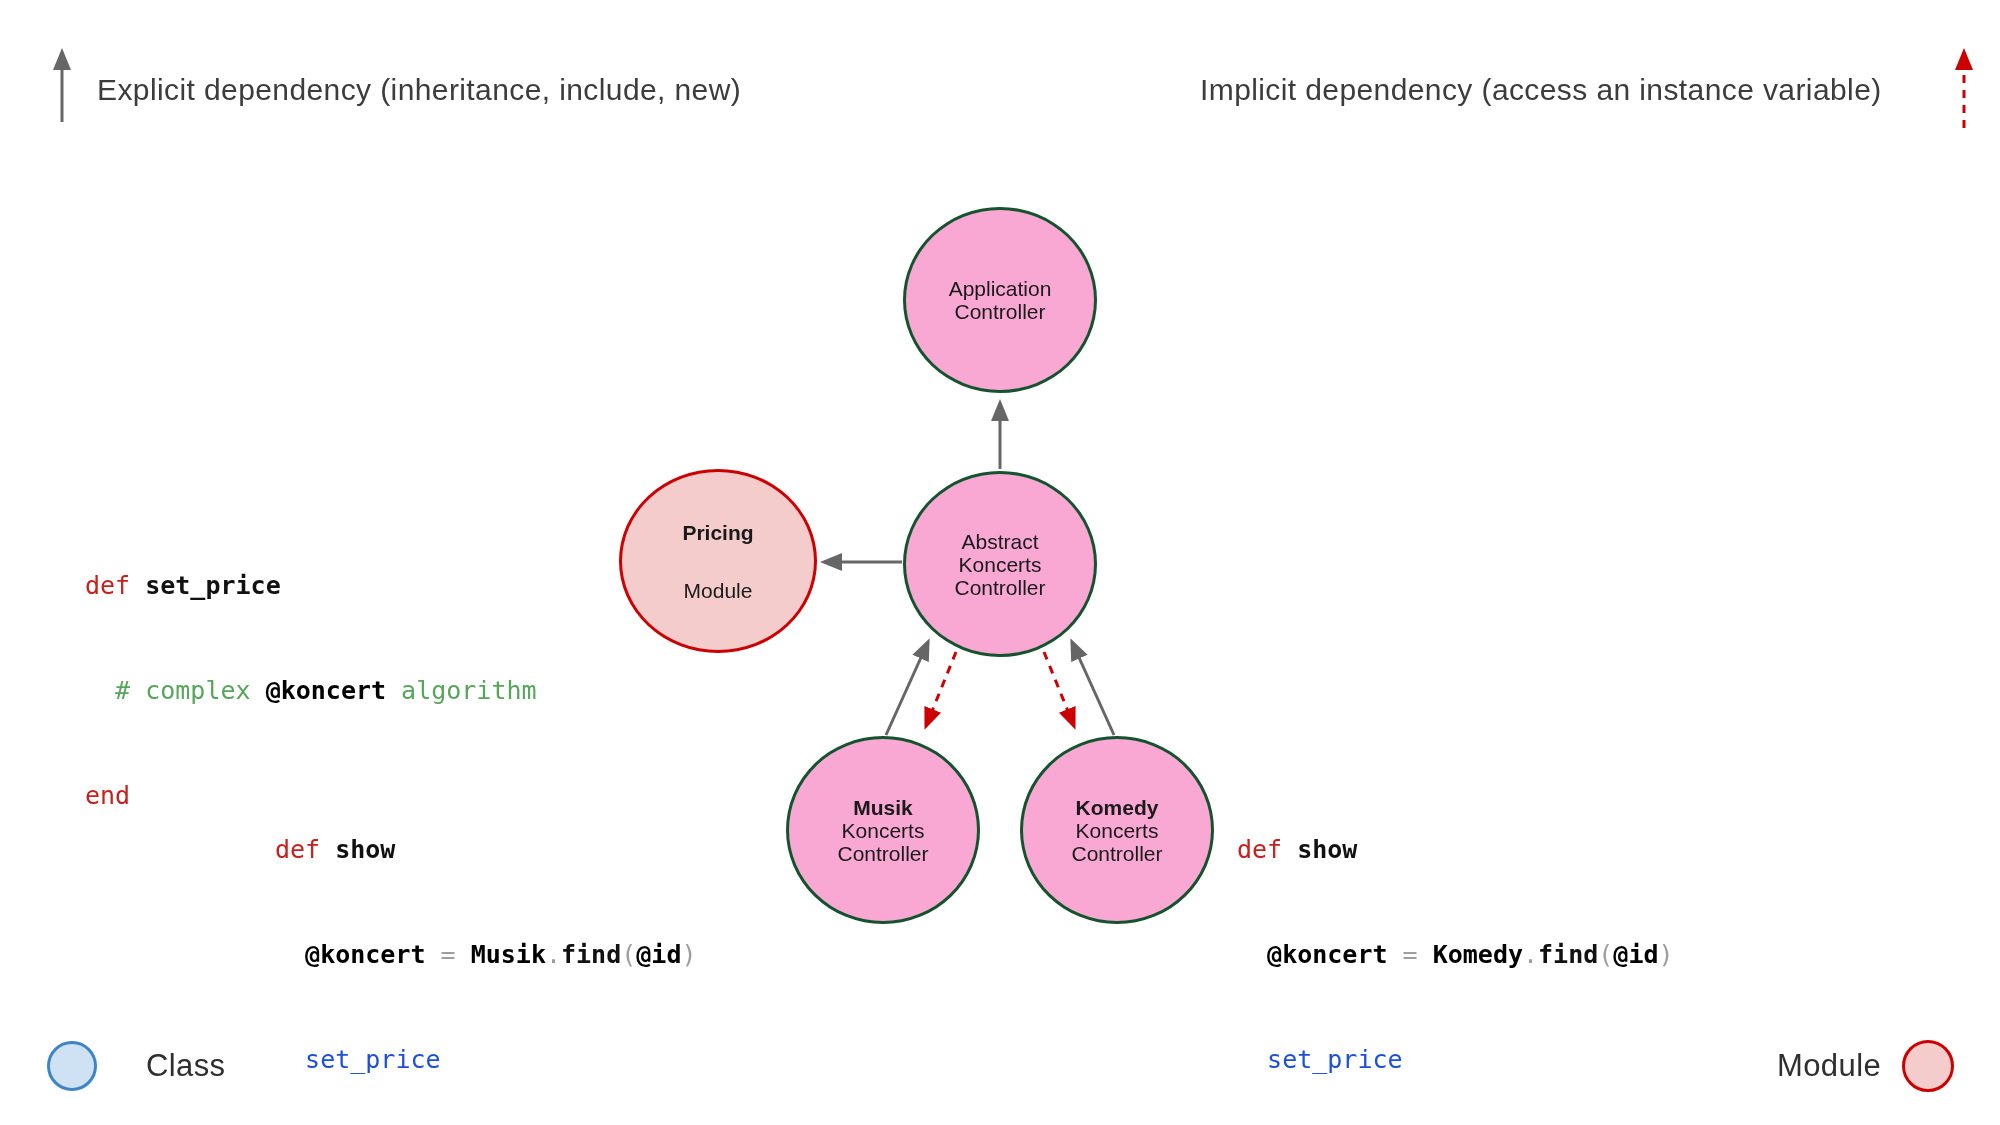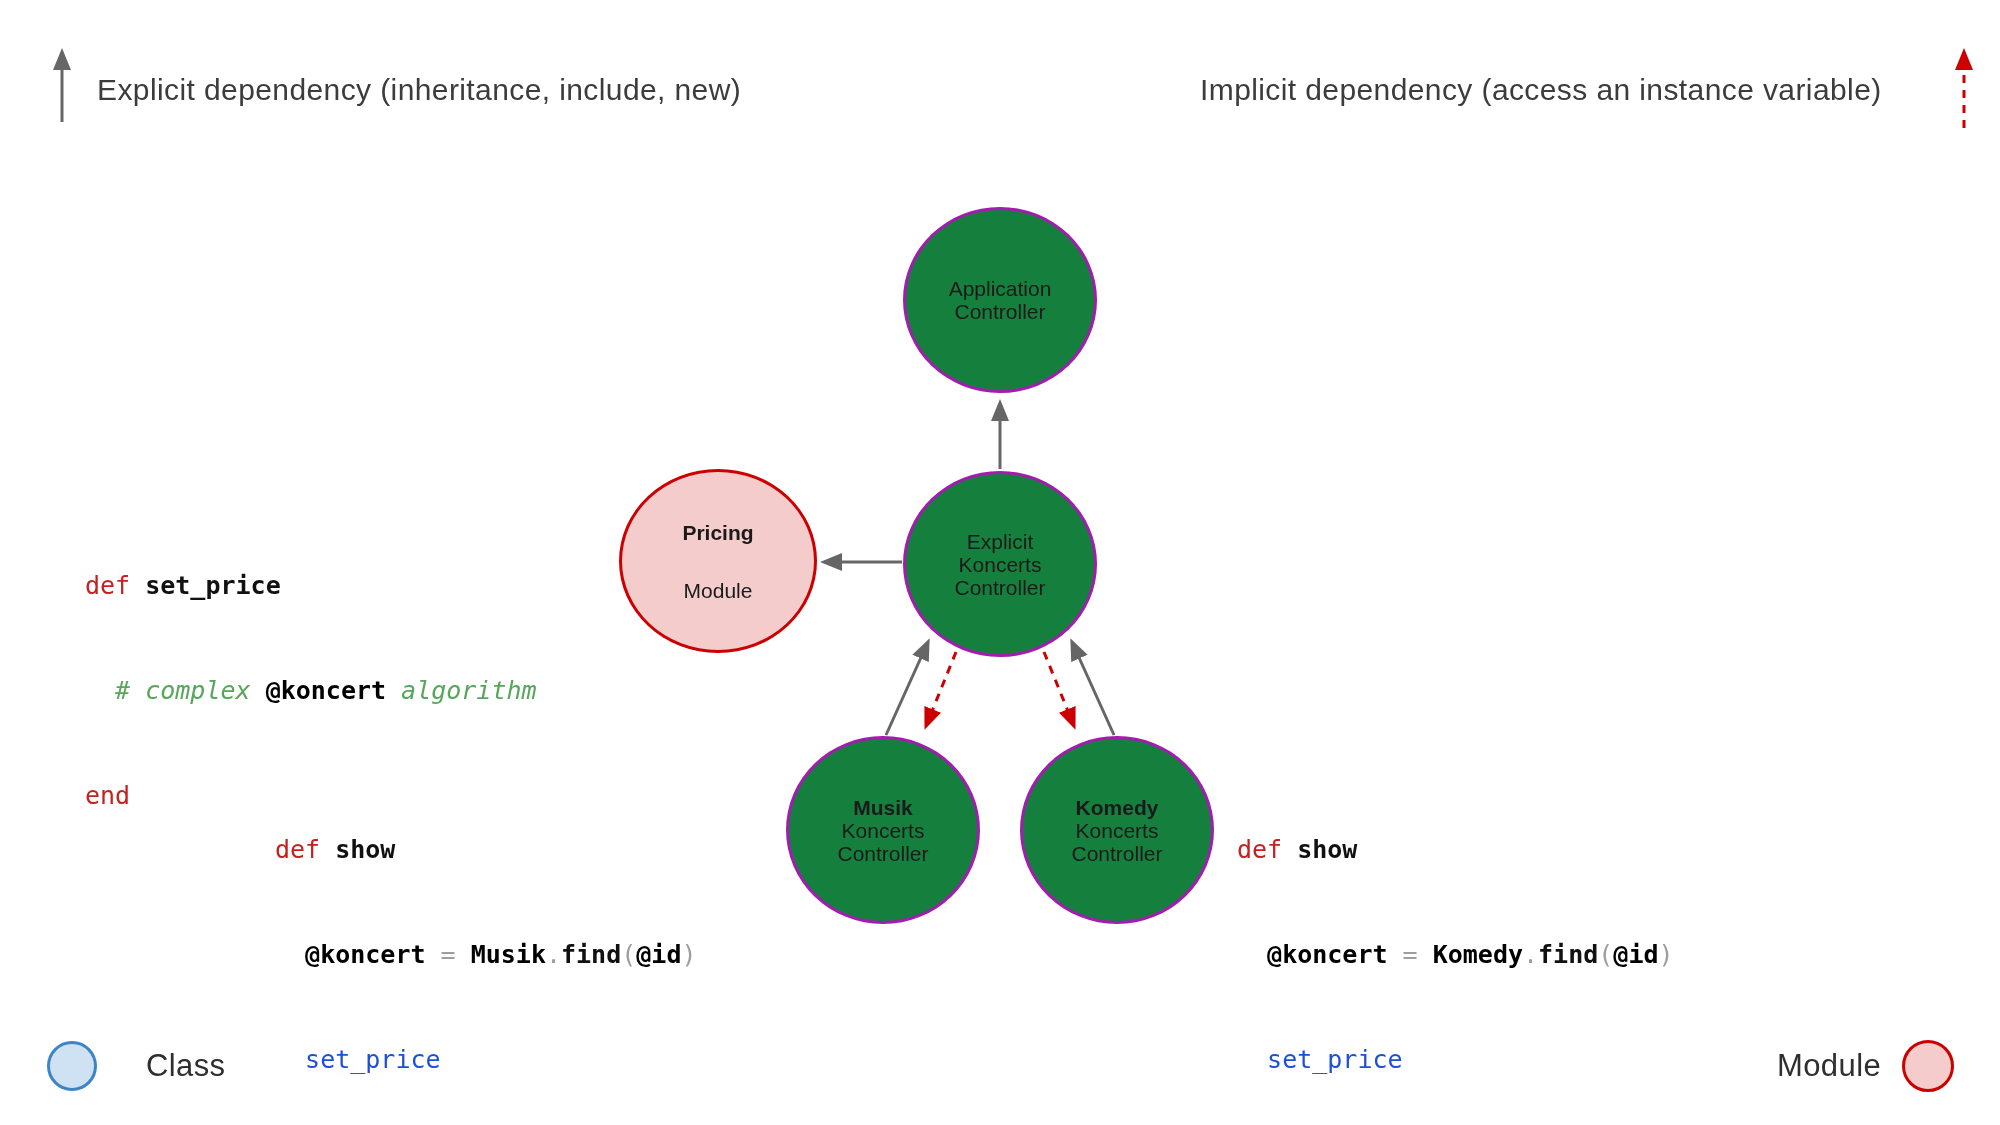--- a/index.html
+++ b/index.html
@@ -32,36 +32,36 @@
     box-sizing: border-box;
     display: flex;
     flex-direction: column;
     align-items: center;
     justify-content: center;
     text-align: center;
     font-size: 21px;
     line-height: 23px;
     color: #1a1a1a;
   }
-  .node-class  { background: #15803d; border: 3px solid #a21caf; }
+  .node-class  { background: #f9a8d4; border: 3px solid #14532d; }
   .node-module { background: #f4cccc; border: 3px solid #cc0000; }
   .nl-b { font-weight: bold; }
 
   
   .code {
     position: absolute;
     font-family: "DejaVu Sans Mono", monospace;
     font-size: 25px;
     line-height: 35px;
     white-space: pre;
   }
   .code .ln { white-space: pre; }
   .tk-kw   { color: #c5221f; }
   .tk-fn   { color: #111111; font-weight: bold; }
-  .tk-cm   { color: #58a55c; font-style: italic; }
+  .tk-cm   { color: #58a55c; }
   .tk-vb   { color: #000000; font-weight: bold; }
   .tk-vr   { color: #1d50d8; }
   .tk-pu   { color: #9e9e9e; }
 
   
   .lg-label {
     position: absolute;
     font-size: 31px;
     letter-spacing: 0.4px;
     color: #2f2f2f;
@@ -108,21 +108,21 @@
 
   <div class="hdr-label" style="left:1200px; top:73px;">Implicit dependency (access an instance variable)</div>
   <div class="hdr-label" style="left:97px; top:73px;">Explicit dependency (inheritance, include, new)</div>
 
   <div class="node node-class" style="left:903px; top:207px; width:194px; height:186px;">
     <div>Application</div>
     <div>Controller</div>
   </div>
 
   <div class="node node-class" style="left:903px; top:471px; width:194px; height:186px;">
-    <div>Explicit</div>
+    <div>Abstract</div>
     <div>Koncerts</div>
     <div>Controller</div>
   </div>
 
   <div class="node node-module" style="left:619px; top:469px; width:198px; height:184px;gap:35px;">
     <div class="nl-b">Pricing</div>
     <div>Module</div>
   </div>
 
   <div class="node node-class" style="left:786px; top:736px; width:194px; height:188px;">

